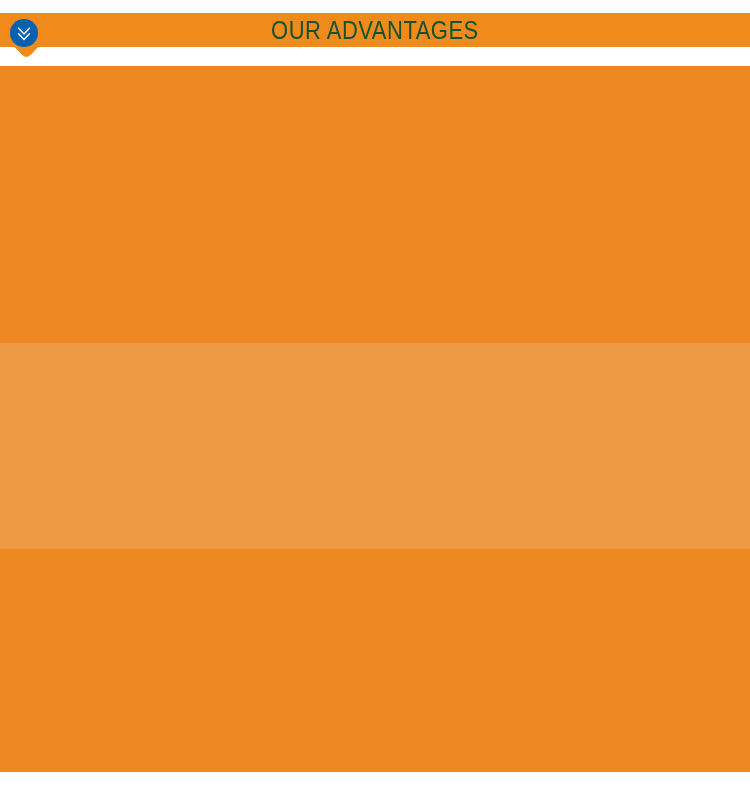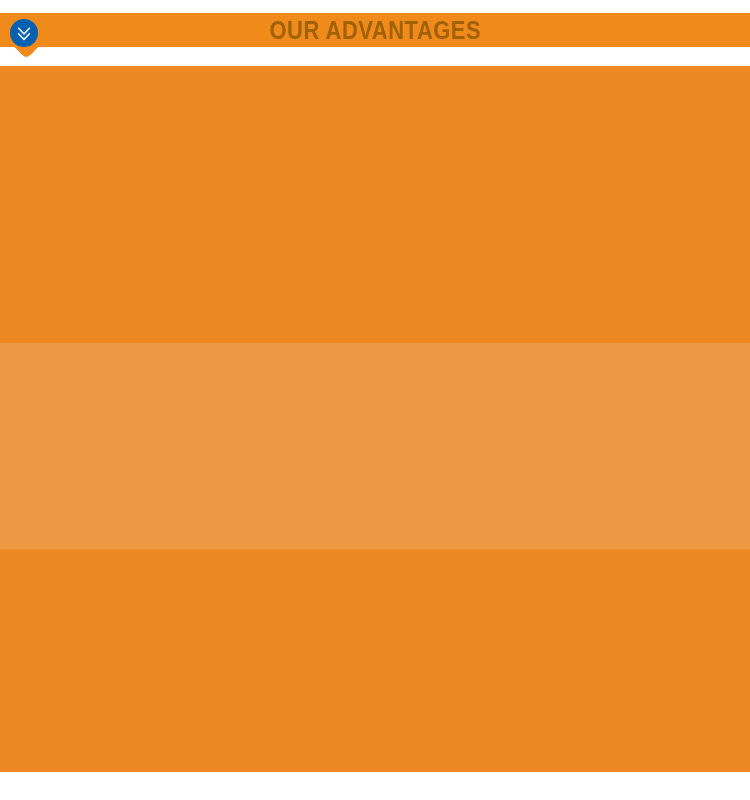--- a/index.html
+++ b/index.html
@@ -7,21 +7,21 @@
   body{width:750px;height:800px;font-family:"Liberation Sans",sans-serif;overflow:hidden;}
   .page{position:relative;width:750px;height:800px;background:#ffffff;}
 
   
   .banner{position:absolute;left:0;top:13px;width:750px;height:34px;background:#EF8A1B;}
   .tail{position:absolute;left:0;top:46px;width:60px;height:13px;}
   .badge{position:absolute;left:10px;top:19px;width:28px;height:28px;border-radius:50%;
          background:#0661B0;display:block;}
   .badge svg{display:block;}
   .title{position:absolute;left:0;top:13px;width:750px;height:34px;line-height:35px;
-         text-align:center;color:#a16207;font-weight:bold;font-size:26px;
+         text-align:center;color:#14532d;font-weight:normal;font-size:26px;
          letter-spacing:0.6px;}
   .title span{display:inline-block;transform:scaleX(.845);transform-origin:center;}
 
   
   .bodywrap{position:absolute;left:0;top:66px;width:750px;height:706px;overflow:hidden;}
   .row{position:relative;width:750px;box-sizing:border-box;}
   .row.dark{background:#EE8822;}
   .row.light{background:#EE9A44;}
 </style>
 </head>

